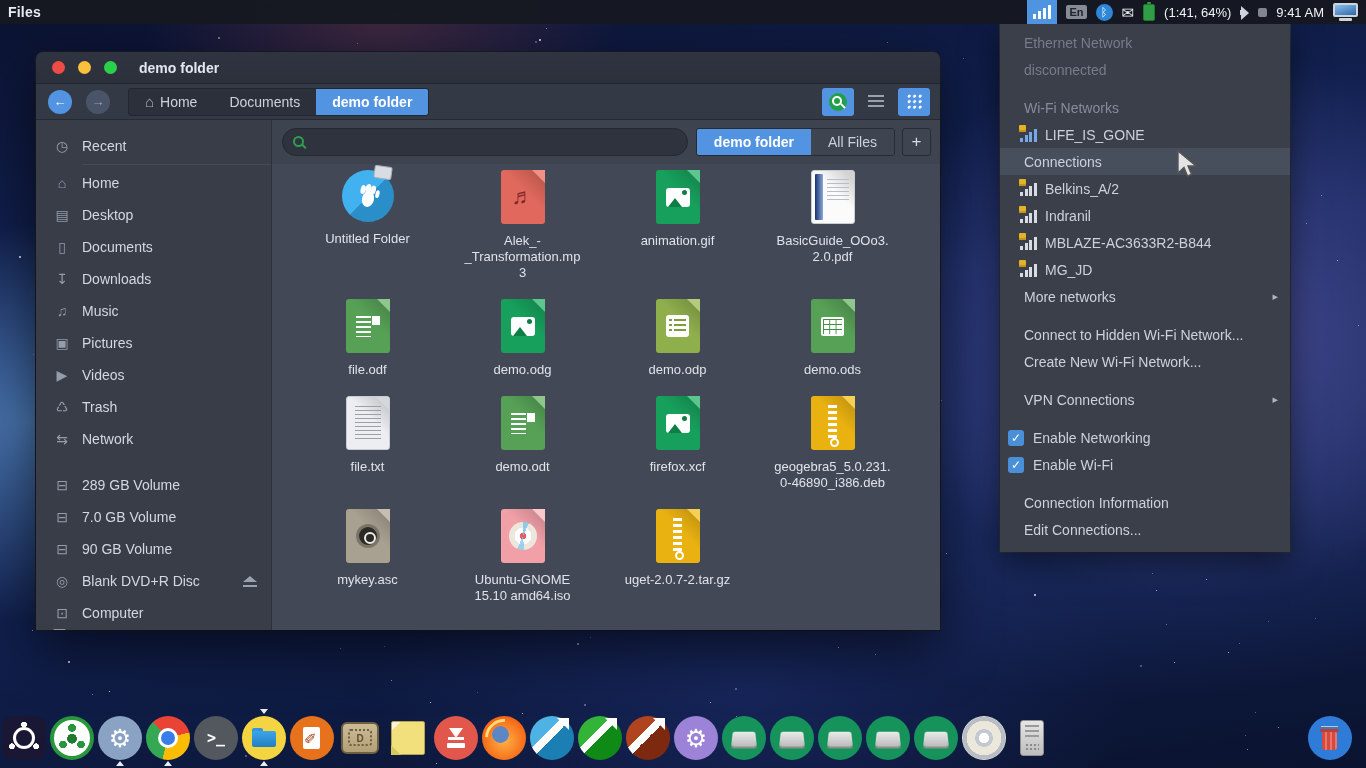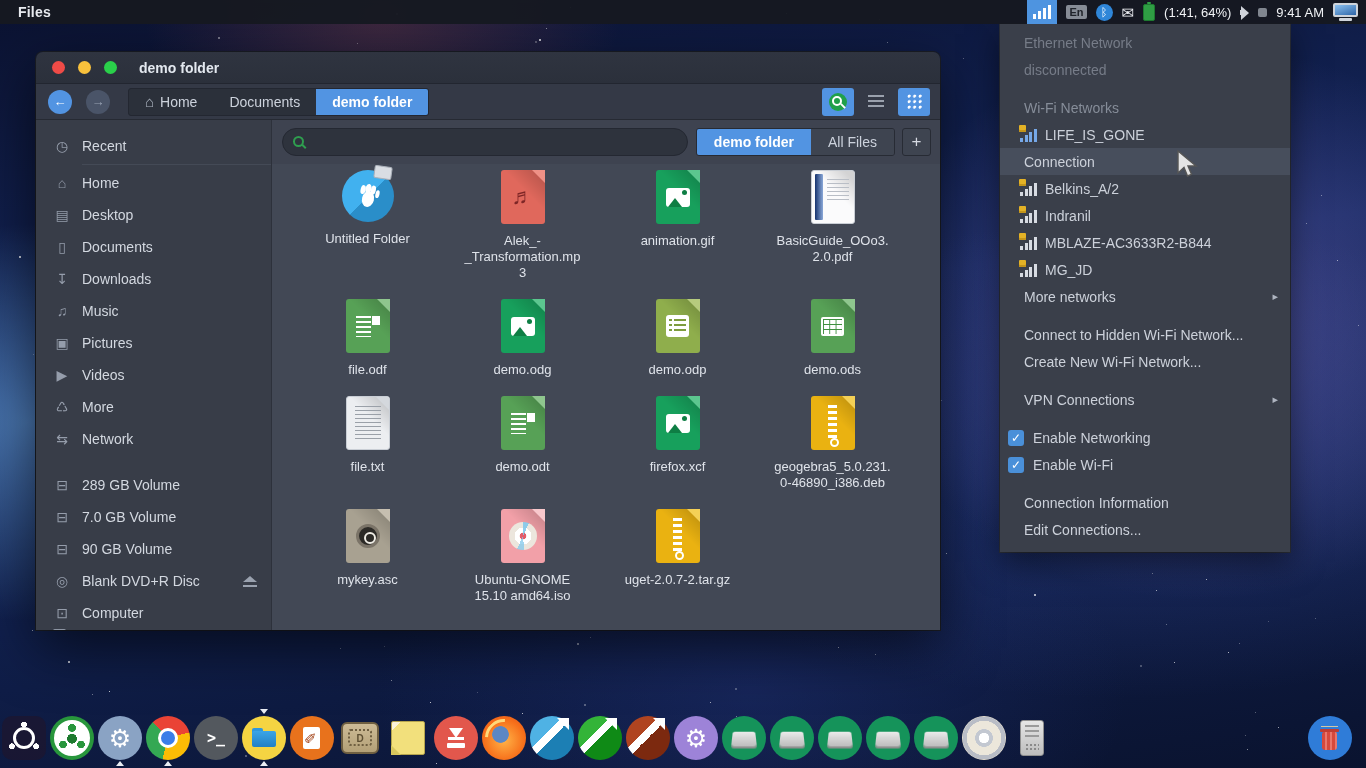--- a/index.html
+++ b/index.html
@@ -12,21 +12,21 @@
       radial-gradient(340px 220px at 28% 2%, rgba(190,85,75,.28), transparent 70%),
       radial-gradient(500px 300px at 55% 90%, rgba(40,60,140,.35), transparent 75%),
       linear-gradient(172deg, #0b1230 0%, #14275e 42%, #0f1d47 72%, #0a132f 100%);
   }
   #stars { position:absolute; inset:0; z-index:0; }
   .star { position:absolute; background:#fff; border-radius:50%; }
 
   
   .topbar { position:absolute; top:0; left:0; right:0; height:24px; background:rgba(22,25,33,.97);
     display:flex; align-items:center; z-index:6; color:#e7eaef; }
-  .appname { font-weight:bold; font-size:14px; margin-left:18px; letter-spacing:.2px; }
+  .appname { font-weight:bold; font-size:14px; margin-left:8px; letter-spacing:.2px; }
   .tray { margin-left:auto; display:flex; align-items:center; gap:9px; padding-right:8px; height:100%; }
   .tray-net { width:30px; height:24px; background:#4e94e0; display:flex; align-items:center; justify-content:center; }
   .bars-lg { width:18px; height:14px;
     background-image:linear-gradient(#fff,#fff),linear-gradient(#fff,#fff),linear-gradient(#fff,#fff),linear-gradient(#fff,#fff);
     background-size:3px 5px,3px 8px,3px 11px,3px 14px;
     background-position:0 100%,5px 100%,10px 100%,15px 100%; background-repeat:no-repeat; }
   .tray-kbd { background:#868c96; color:#20242b; font-size:11px; font-weight:bold; border-radius:2px; padding:1px 3px; }
   .tray-bt { width:17px; height:17px; border-radius:50%; background:#2f86d8; color:#fff; font-size:11px; line-height:17px; text-align:center; }
   .tray-mail { color:#e8eaee; font-size:15px; line-height:1; }
   .tray-batt { width:12px; height:17px; background:#2f9e44; border:1px solid #1d7a30; border-radius:2px; position:relative; }
@@ -470,21 +470,21 @@
             <div class="side-row">
               <span class="s-icon">▣</span>
               <span>Pictures</span>
             </div>
             <div class="side-row">
               <span class="s-icon">▶</span>
               <span>Videos</span>
             </div>
             <div class="side-row">
               <span class="s-icon">♺</span>
-              <span>More</span>
+              <span>Trash</span>
             </div>
             <div class="side-row">
               <span class="s-icon">⇆</span>
               <span>Network</span>
             </div>
           </div>
         <div id="sidebar-devices" class="side-devices">
             <div class="side-row">
               <span class="s-icon">⊟</span>
               <span>289 GB Volume</span>
@@ -628,21 +628,21 @@
       </div>
       <div class="menu-gap"></div>
       <div class="menu-item header">
         <span>Wi-Fi Networks</span>
       </div>
       <div class="menu-item wifi">
         <span class="wifi-icon connected"></span>
         <span>LIFE_IS_GONE</span>
       </div>
       <div class="menu-item action highlighted">
-        <span>Connection</span>
+        <span>Connections</span>
       </div>
       <div class="menu-item wifi">
         <span class="wifi-icon"></span>
         <span>Belkins_A/2</span>
       </div>
       <div class="menu-item wifi">
         <span class="wifi-icon"></span>
         <span>Indranil</span>
       </div>
       <div class="menu-item wifi">

